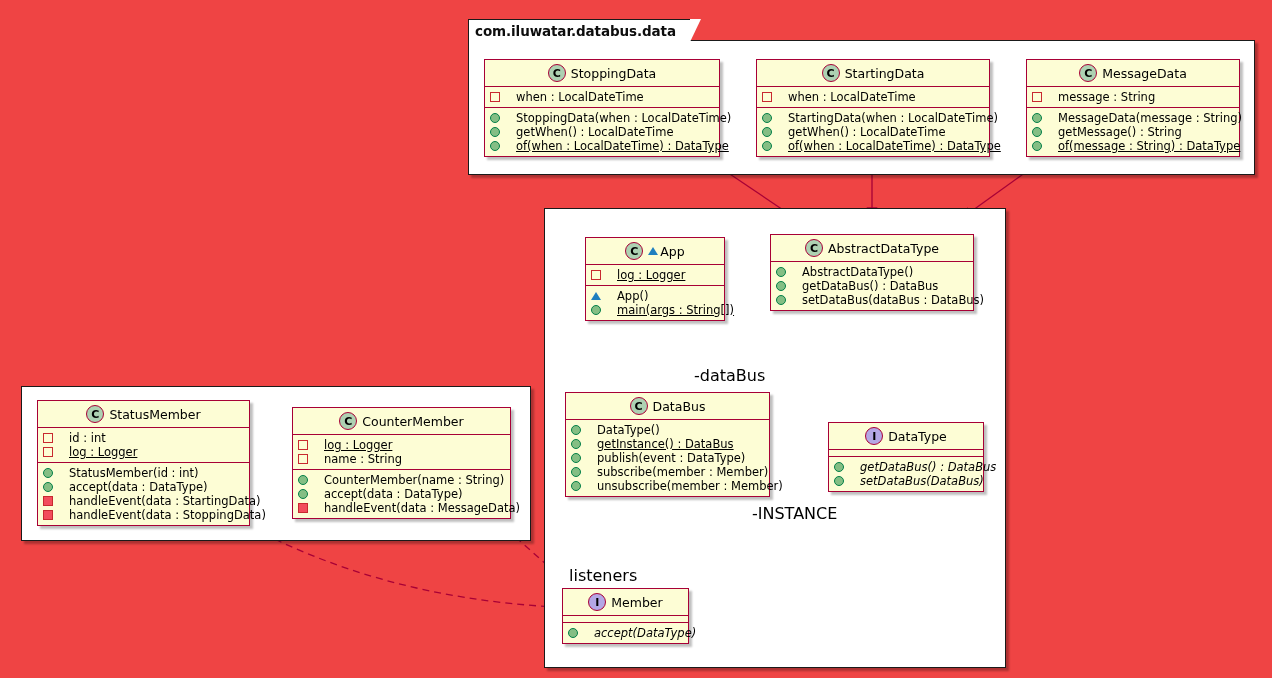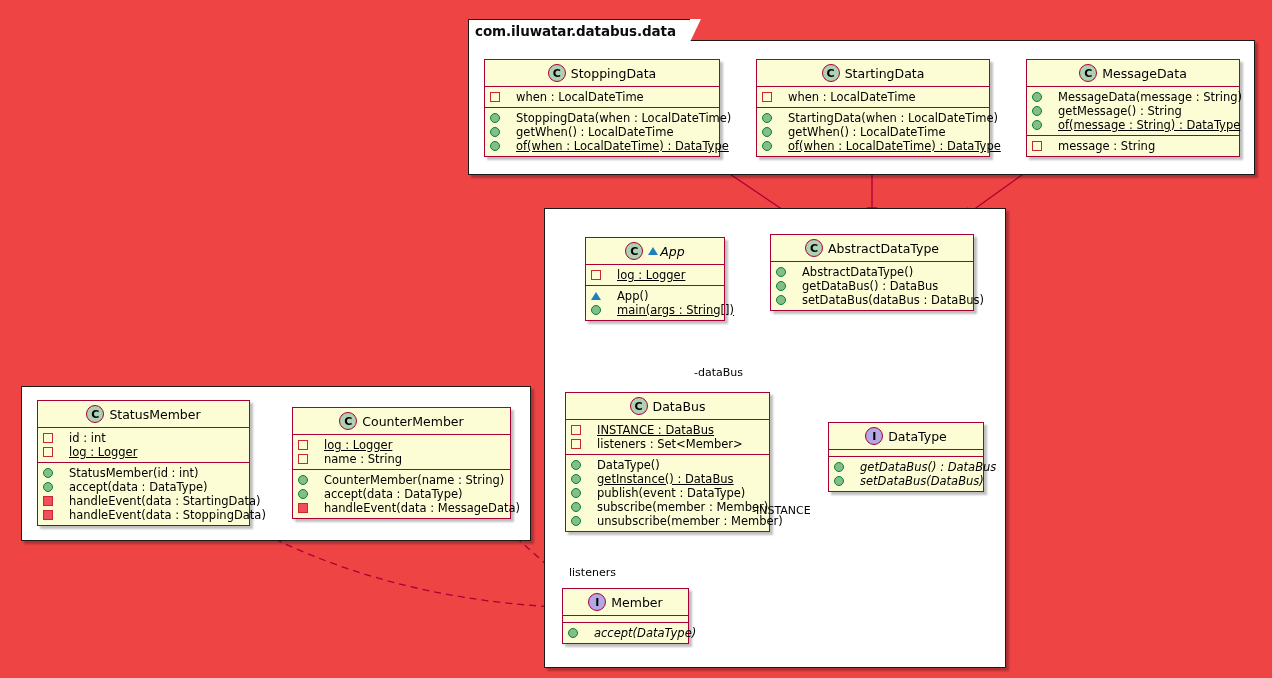--- a/index.html
+++ b/index.html
@@ -138,21 +138,21 @@
 
   
   #links {
     position: absolute;
     left: 0; top: 0;
     width: 1272px; height: 678px;
     pointer-events: none;
   }
   .edge-label {
     position: absolute;
-    font-size: 11px;
+    font-size: 16px;
     color: #000;
     white-space: nowrap;
     font-family: "DejaVu Sans", sans-serif;
   }
 </style>
 </head>
 <body>
 
 <div id="canvas">
 
@@ -248,45 +248,45 @@
     </div>
   </div>
 
   <div class="cls" style="left:1026px; top:59px; width:214px;">
     <div class="cls-header">
       <span class="ico-class">C</span>
       <span class="cls-name">MessageData</span>
     </div>
     <div class="cls-section">
       <div class="member">
+        <span class="ico-priv-field"></span>
+        <span class="member-text">message : String</span>
+      </div>
+    </div>
+    <div class="cls-section">
+      <div class="member">
         <span class="ico-pub"></span>
         <span class="member-text">MessageData(message : String)</span>
       </div>
       <div class="member">
         <span class="ico-pub"></span>
         <span class="member-text">getMessage() : String</span>
       </div>
       <div class="member">
         <span class="ico-pub"></span>
         <span class="member-text underline">of(message : String) : DataType</span>
       </div>
     </div>
-    <div class="cls-section">
-      <div class="member">
-        <span class="ico-priv-field"></span>
-        <span class="member-text">message : String</span>
-      </div>
-    </div>
   </div>
 
   <div class="cls" style="left:585px; top:237px; width:140px;">
     <div class="cls-header">
       <span class="ico-class">C</span>
       <span class="ico-pkg"></span>
-      <span class="cls-name" style="margin-left:-3px;font-style:italic;">App</span>
+      <span class="cls-name" style="margin-left:-3px;">App</span>
     </div>
     <div class="cls-section">
       <div class="member">
         <span class="ico-priv-field"></span>
         <span class="member-text underline">log : Logger</span>
       </div>
     </div>
     <div class="cls-section">
       <div class="member">
         <span class="ico-pkg"></span>
@@ -317,30 +317,20 @@
         <span class="ico-pub"></span>
         <span class="member-text">setDataBus(dataBus : DataBus)</span>
       </div>
     </div>
   </div>
 
   <div class="cls" style="left:565px; top:392px; width:205px;">
     <div class="cls-header">
       <span class="ico-class">C</span>
       <span class="cls-name">DataBus</span>
-    </div>
-    <div class="cls-section">
-      <div class="member">
-        <span class="ico-priv-field"></span>
-        <span class="member-text underline">INSTANCE : DataBus</span>
-      </div>
-      <div class="member">
-        <span class="ico-priv-field"></span>
-        <span class="member-text">listeners : Set&lt;Member&gt;</span>
-      </div>
     </div>
     <div class="cls-section">
       <div class="member">
         <span class="ico-pub"></span>
         <span class="member-text">DataType()</span>
       </div>
       <div class="member">
         <span class="ico-pub"></span>
         <span class="member-text underline">getInstance() : DataBus</span>
       </div>

